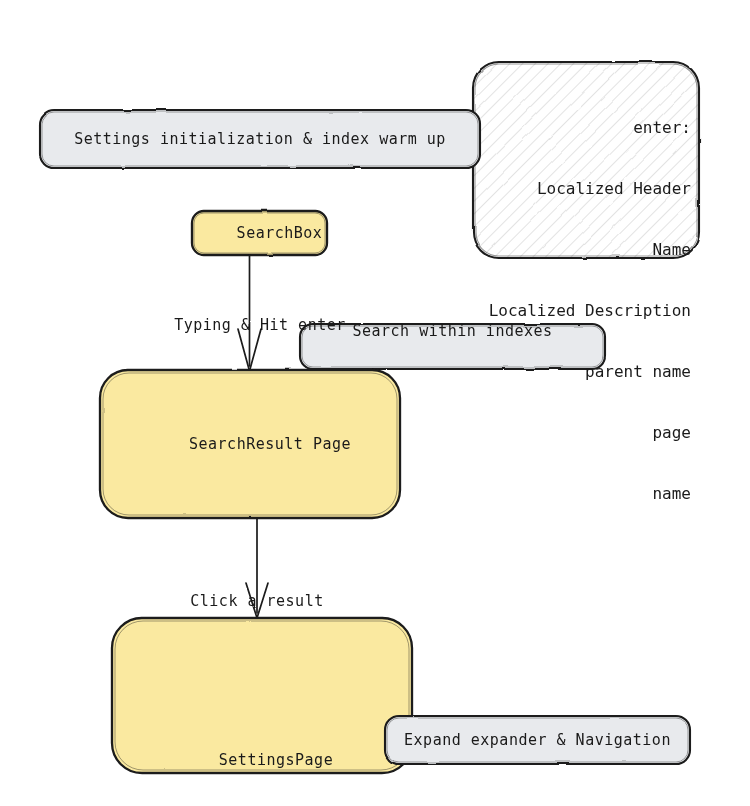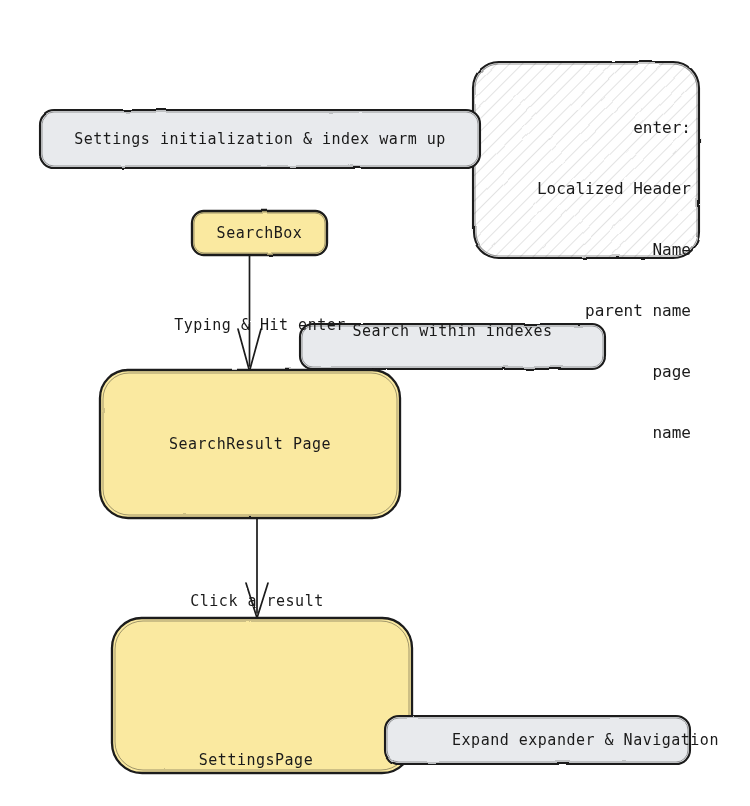--- a/index.html
+++ b/index.html
@@ -12,21 +12,21 @@
   }
   #canvas{position:absolute;left:0;top:0;width:750px;height:806px;}
   .lbl{
     position:absolute;
     display:flex;align-items:center;justify-content:center;
     text-align:center;
     white-space:pre;
     pointer-events:none;
     color:#1a1a1a;
   }
-  .node-text{font-size:15px;letter-spacing:0.5px;}
+  .node-text{font-size:15px;letter-spacing:0.5px;padding-left:20px;}
   .anno-text{font-size:15px;letter-spacing:0.5px;}
   .edge-text{font-size:15px;letter-spacing:0.5px;margin-top:17px;}
   .index-text{font-size:16px;line-height:23px;text-align:right;display:block;}
 </style>
 </head>
 <body>
 
 <svg id="canvas" xmlns="http://www.w3.org/2000/svg" viewBox="0 0 750 806">
   <defs>
     <pattern id="hatch" width="9" height="9" patternTransform="rotate(45)" patternUnits="userSpaceOnUse">
@@ -88,32 +88,33 @@
   <g filter="url(#rough)">
     <rect x="385" y="716" width="305" height="48" rx="14" ry="14" fill="#E8EAED" stroke="#1a1a1a" stroke-width="2.1"></rect>
     <rect x="387" y="718" width="301" height="44" rx="12" ry="12" fill="none" stroke="#1a1a1a" stroke-width="1" opacity="0.4"></rect>
   </g>
 </svg>
 
 <div class="lbl" style="left:485px;top:78px;width:206px;height:168px;display:block;">
   <span class="index-text">enter:</span>
   <span class="index-text">Localized Header</span>
   <span class="index-text">Name</span>
+  <span class="index-text">Localized Description</span>
   <span class="index-text">parent name</span>
   <span class="index-text">page</span>
   <span class="index-text">name</span>
 </div>
 
 <div class="lbl anno-text" style="left:40px;top:110px;width:440px;height:58px;">Settings initialization &amp; index warm up</div>
 
 <div class="lbl node-text" style="left:192px;top:211px;width:135px;height:44px;">SearchBox</div>
 
 <div class="lbl edge-text" style="left:150px;top:297px;width:220px;height:22px;">Typing &amp; Hit enter</div>
 
 <div class="lbl anno-text" style="left:300px;top:308px;width:305px;height:45px;">Search within indexes</div>
 
 <div class="lbl node-text" style="left:100px;top:370px;width:300px;height:148px;">SearchResult Page</div>
 
 <div class="lbl edge-text" style="left:147px;top:573px;width:220px;height:22px;">Click a result</div>
 
 <div class="lbl node-text" style="left:106px;top:618px;width:300px;height:187px;margin-top:48px;">SettingsPage</div>
 
-<div class="lbl anno-text" style="left:385px;top:716px;width:305px;height:48px;padding-left:48px;">Expand expander &amp; Navigation</div>
+<div class="lbl anno-text" style="left:385px;top:716px;width:305px;height:48px;">Expand expander &amp; Navigation</div>
 
 </body></html>

